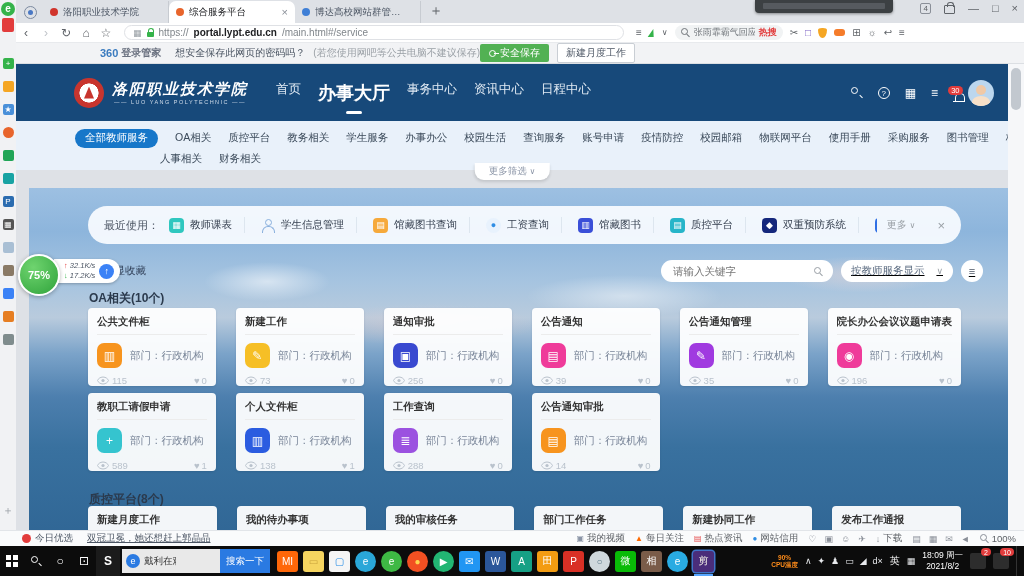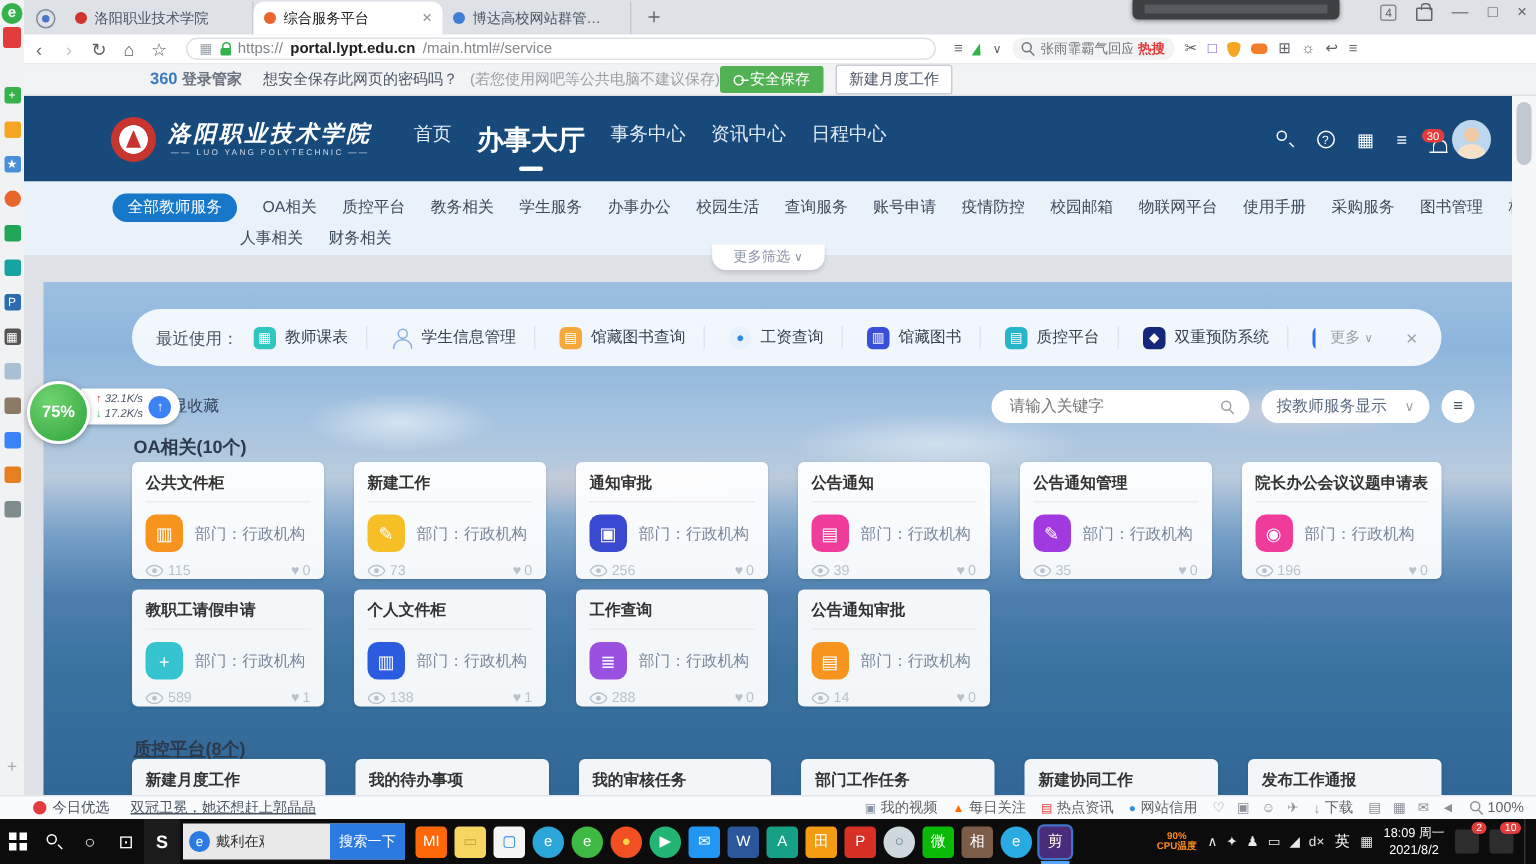--- a/index.html
+++ b/index.html
@@ -110,35 +110,35 @@
   .recent-more{font-size:10px;color:#9aa0a6;margin-left:auto;flex:none;}
   .recent-close{font-size:13px;color:#9aa0a6;margin-left:12px;flex:none;}
   .person{width:14px;height:13px;position:relative;flex:none;}
   .person::before{content:"";position:absolute;left:4px;top:0;width:5px;height:5px;border:1.3px solid #8ab0dd;border-radius:50%;}
   .person::after{content:"";position:absolute;left:1px;top:7px;width:11px;height:6px;border:1.3px solid #8ab0dd;border-bottom:none;border-radius:6px 6px 0 0;}
 
   
   .ctrl-row{position:absolute;left:59px;right:38px;top:72px;display:flex;align-items:center;}
   .chk{width:11px;height:11px;background:#fff;border:1px solid #b9c2cc;border-radius:2px;}
   .chk-label{font-size:10.5px;color:#33435c;margin-left:5px;}
-  .ctrl-right{margin-left:auto;display:flex;align-items:center;gap:8px;}
+  .ctrl-right{margin-left:auto;display:flex;align-items:center;gap:8px;text-decoration:underline;}
   .kw-input{width:172px;height:22px;border:none;border-radius:11px;background:#fff;font-size:10.5px;color:#333;padding:0 26px 0 12px;outline:none;}
   .kw-wrap{position:relative;}
   .kw-wrap .mag{position:absolute;right:10px;top:7px;color:#9aa0a6;}
   .view-pill{width:112px;height:22px;background:#fff;border-radius:11px;font-size:10.5px;color:#5b6b80;display:flex;align-items:center;justify-content:space-between;padding:0 10px;}
   .view-pill .caret{color:#9aa0a6;font-size:9px;}
   .list-btn{width:22px;height:22px;border-radius:50%;background:#fff;color:#4b5563;font-size:11px;text-align:center;line-height:22px;}
 
   
   .sections{position:absolute;left:0;top:0;width:100%;height:100%;}
   .sec-title{font-size:12px;color:#2b3a4d;font-weight:bold;}
   .sec1-title{position:absolute;left:60px;top:102px;}
   .cards{position:absolute;left:59px;right:60px;display:grid;grid-template-columns:repeat(6,1fr);gap:7px 20px;}
   .cards.g1{top:120px;}
-  .sec2-title{position:absolute;left:60px;top:303px;text-decoration:underline;}
+  .sec2-title{position:absolute;left:60px;top:303px;}
   .cards.g2{top:318px;}
   .card{background:rgba(255,255,255,.94);border-radius:4px;height:78px;padding:7px 9px 5px;box-shadow:0 1px 2px rgba(30,60,90,.18);}
   .card-title{font-size:10.5px;color:#333;font-weight:bold;padding-bottom:5px;border-bottom:1px solid #ececec;white-space:nowrap;overflow:hidden;}
   .card-mid{display:flex;align-items:center;gap:8px;margin-top:8px;}
   .app-ico{width:25px;height:25px;border-radius:7px;color:#fff;display:flex;align-items:center;justify-content:center;font-size:12px;flex:none;}
   .card-dept{font-size:10.5px;color:#7a8699;white-space:nowrap;overflow:hidden;}
   .card-foot{display:flex;justify-content:space-between;margin-top:7px;color:#b9c2cc;font-size:9.5px;align-items:center;}
   .foot-l{display:flex;align-items:center;gap:3px;}
   .foot-r{display:flex;align-items:center;gap:2px;}
 

